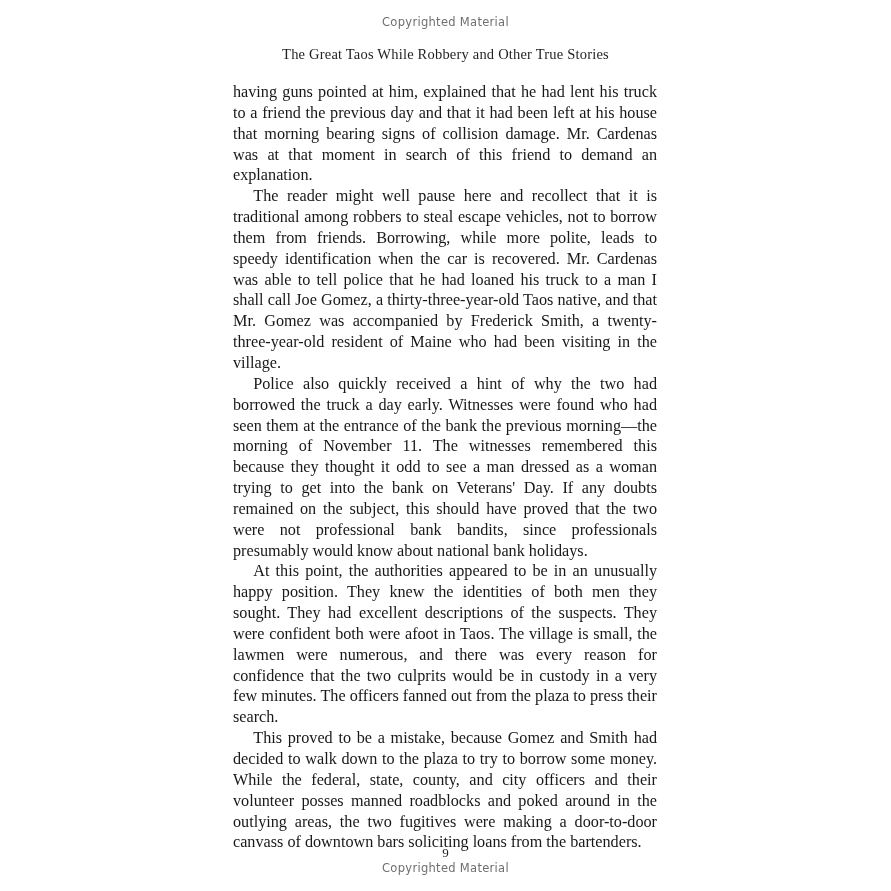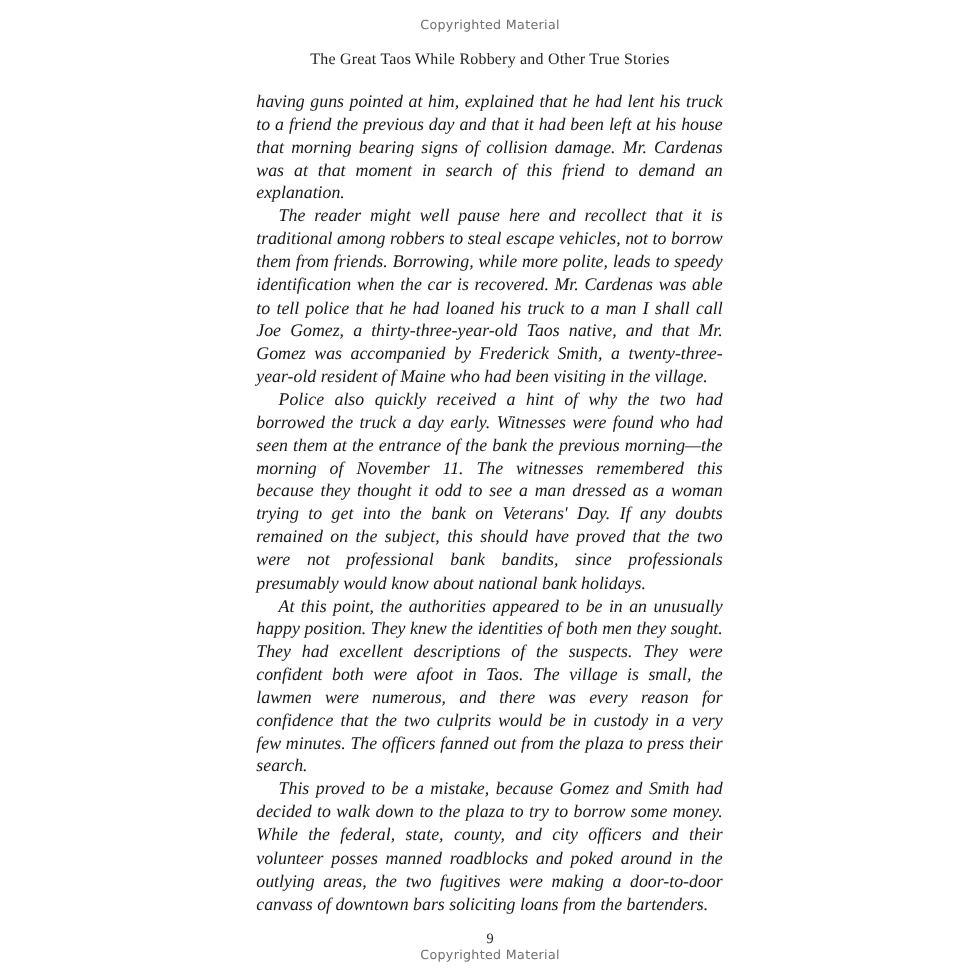--- a/index.html
+++ b/index.html
@@ -47,21 +47,20 @@
     position: absolute;
     top: 82px;
     left: 233px;
     width: 424px;
     font-size: 16.2px;
     line-height: 20.85px;
     text-align: justify;
     text-justify: inter-word;
     color: #181818;
     hyphens: manual;
-    font-style: italic;
   }
   .body-column p {
     margin: 0;
   }
   .body-column p.indent {
     text-indent: 1.25em;
   }
   .page-number {
     position: absolute;
     top: 845px;

